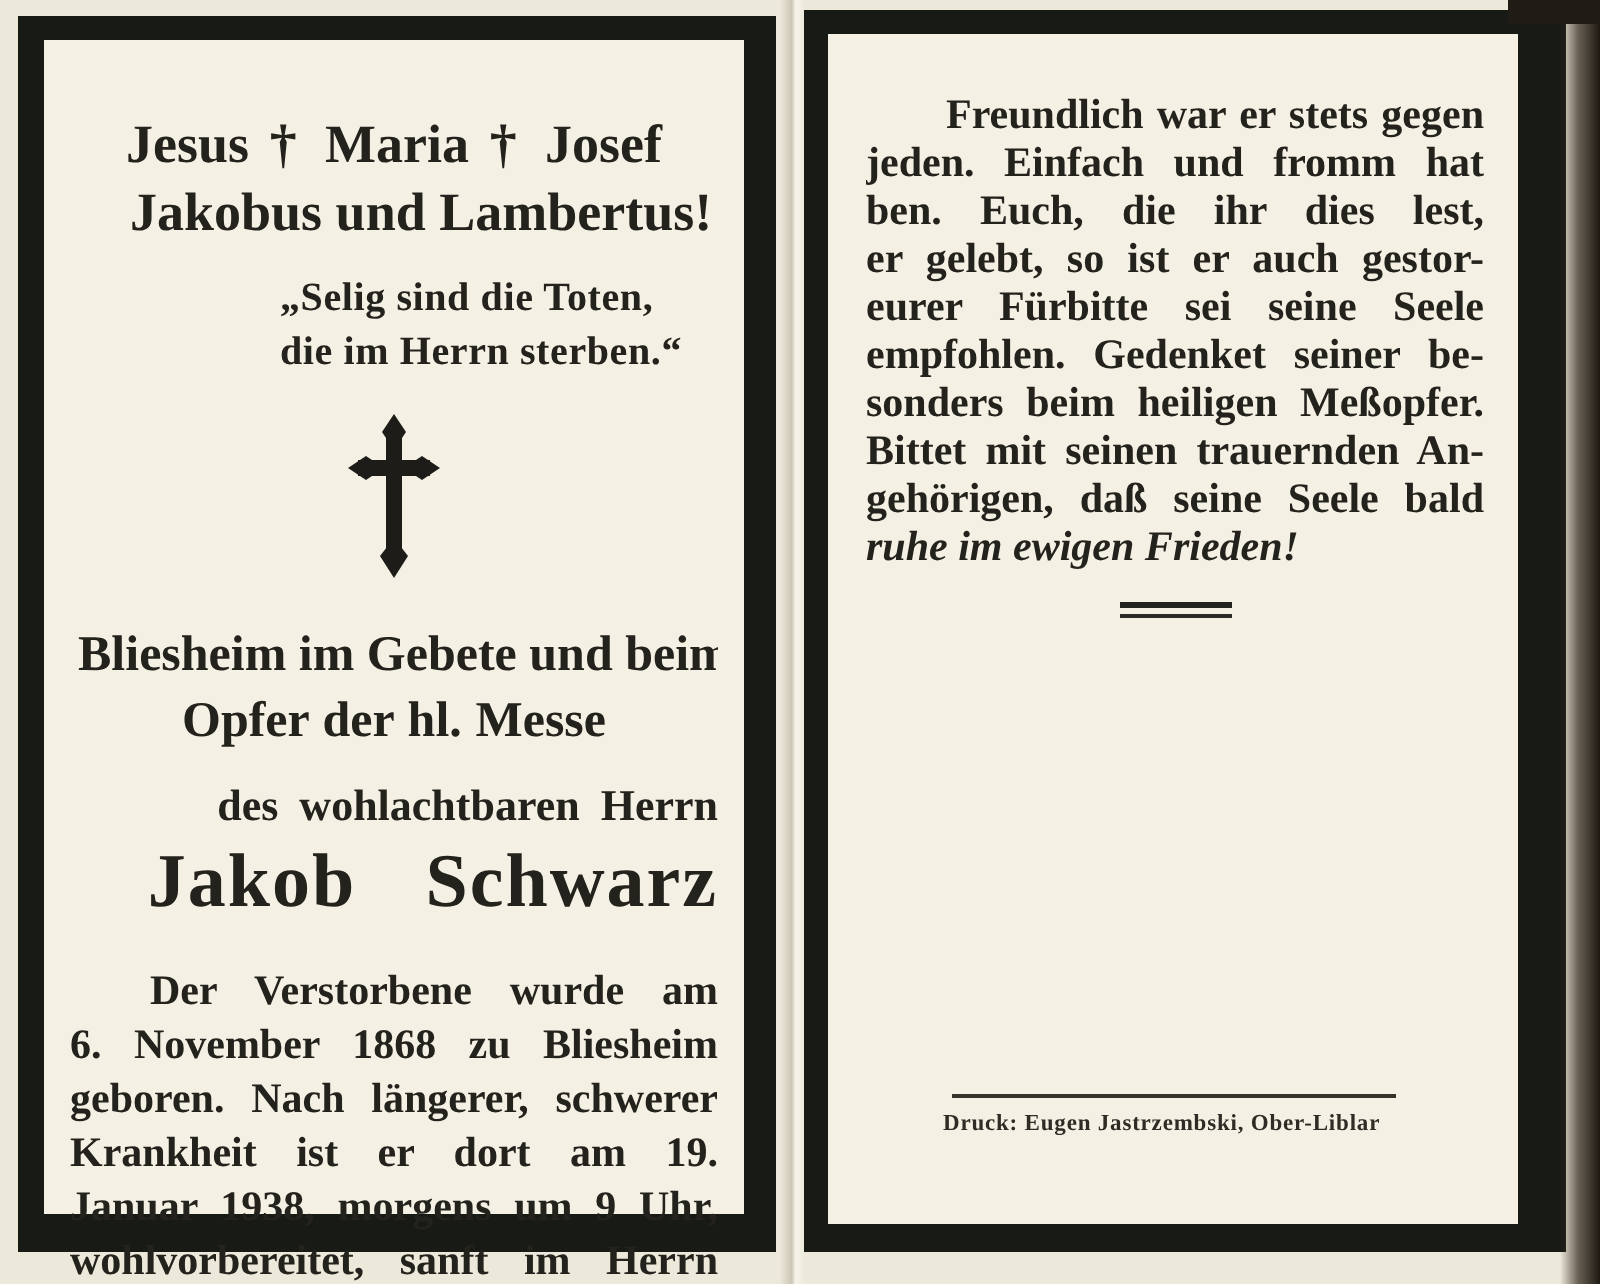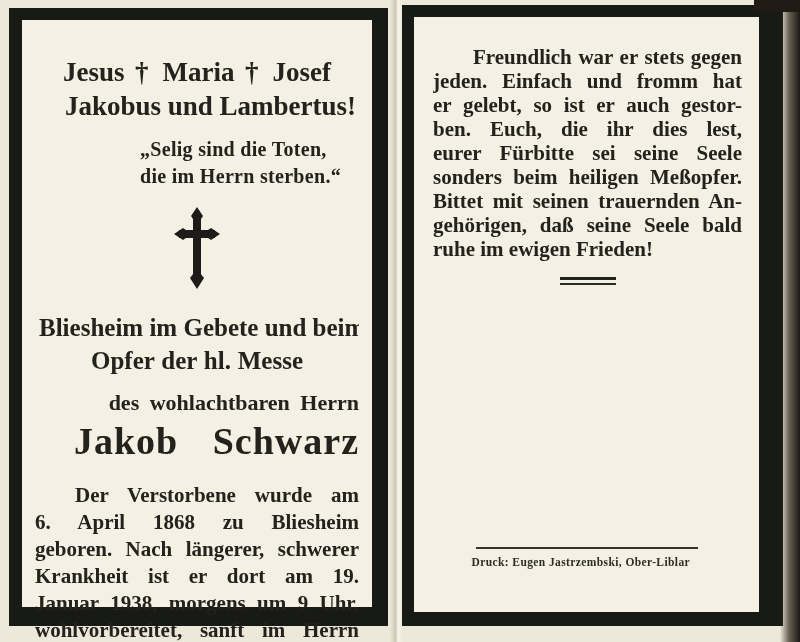--- a/index.html
+++ b/index.html
@@ -19,21 +19,21 @@
     border-width:12px 16px 19px 13px;
     padding:24px 13px 0 13px;
   }
   .panel-right{
     left:402px;top:5px;width:381px;height:621px;
     border-width:12px 24px 14px 12px;
     padding:28px 17px 0 19px;
   }
   .jl{ text-align:justify; text-align-last:justify; white-space:nowrap; overflow:hidden;}
   .ctr{ text-align:right;font-family:Liberation Serif, serif; }
-  .lft{ text-align:left; text-align-last:left; }
+  .lft{ text-align:left; text-align-last:left;font-style:italic; }
 
   .inv{ font-size:27px; line-height:33px; font-weight:bold; }
   .inv1{ margin-top:12px; padding:0 28px; }
   .inv2{ padding:0 30px; margin-top:1px; }
 
   .quote{
     margin:13px 18px 0 auto; width:fit-content;
     font-size:20px; line-height:27px; font-weight:bold; letter-spacing:.3px;
   }
 
@@ -99,38 +99,39 @@
     </div>
 
     <div class="remember rem1 jl">Bliesheim im Gebete und beim</div>
     <div class="remember rem2 jl">Opfer der hl. Messe</div>
 
     <div class="honorific ctr">des wohlachtbaren Herrn</div>
     <div class="name ctr">Jakob Schwarz</div>
 
     <div class="obit">
       <div class="jl indent">Der Verstorbene wurde am</div>
-      <div class="jl">6. April 1868 zu Bliesheim</div>
+      <div class="jl">6. November 1868 zu Bliesheim</div>
       <div class="jl">geboren. Nach längerer, schwerer</div>
       <div class="jl">Krankheit ist er dort am 19.</div>
       <div class="jl">Januar 1938, morgens um 9 Uhr,</div>
       <div class="jl">wohlvorbereitet, sanft im Herrn</div>
 
     </div>
   </div>
 
   <div class="fold"></div>
 
   <div class="panel panel-right">
     <div class="eulogy">
       <div class="jl indent">Freundlich war er stets gegen</div>
       <div class="jl">jeden.  Einfach und fromm hat</div>
+      <div class="jl">ben.  Euch,  die  ihr  dies  lest,</div>
       <div class="jl">er gelebt, so ist er auch gestor-</div>
-      <div class="jl">ben.  Euch,  die  ihr  dies  lest,</div>
       <div class="jl">eurer Fürbitte sei seine Seele</div>
+      <div class="jl">empfohlen.  Gedenket seiner be-</div>
       <div class="jl">sonders beim heiligen Meßopfer.</div>
       <div class="jl">Bittet mit seinen trauernden An-</div>
       <div class="jl">gehörigen, daß seine Seele bald</div>
       <div class="lft">ruhe im ewigen Frieden!</div>
     </div>
 
     <div class="divider">
       <div class="rule-a"></div>
       <div class="rule-b"></div>
     </div>

